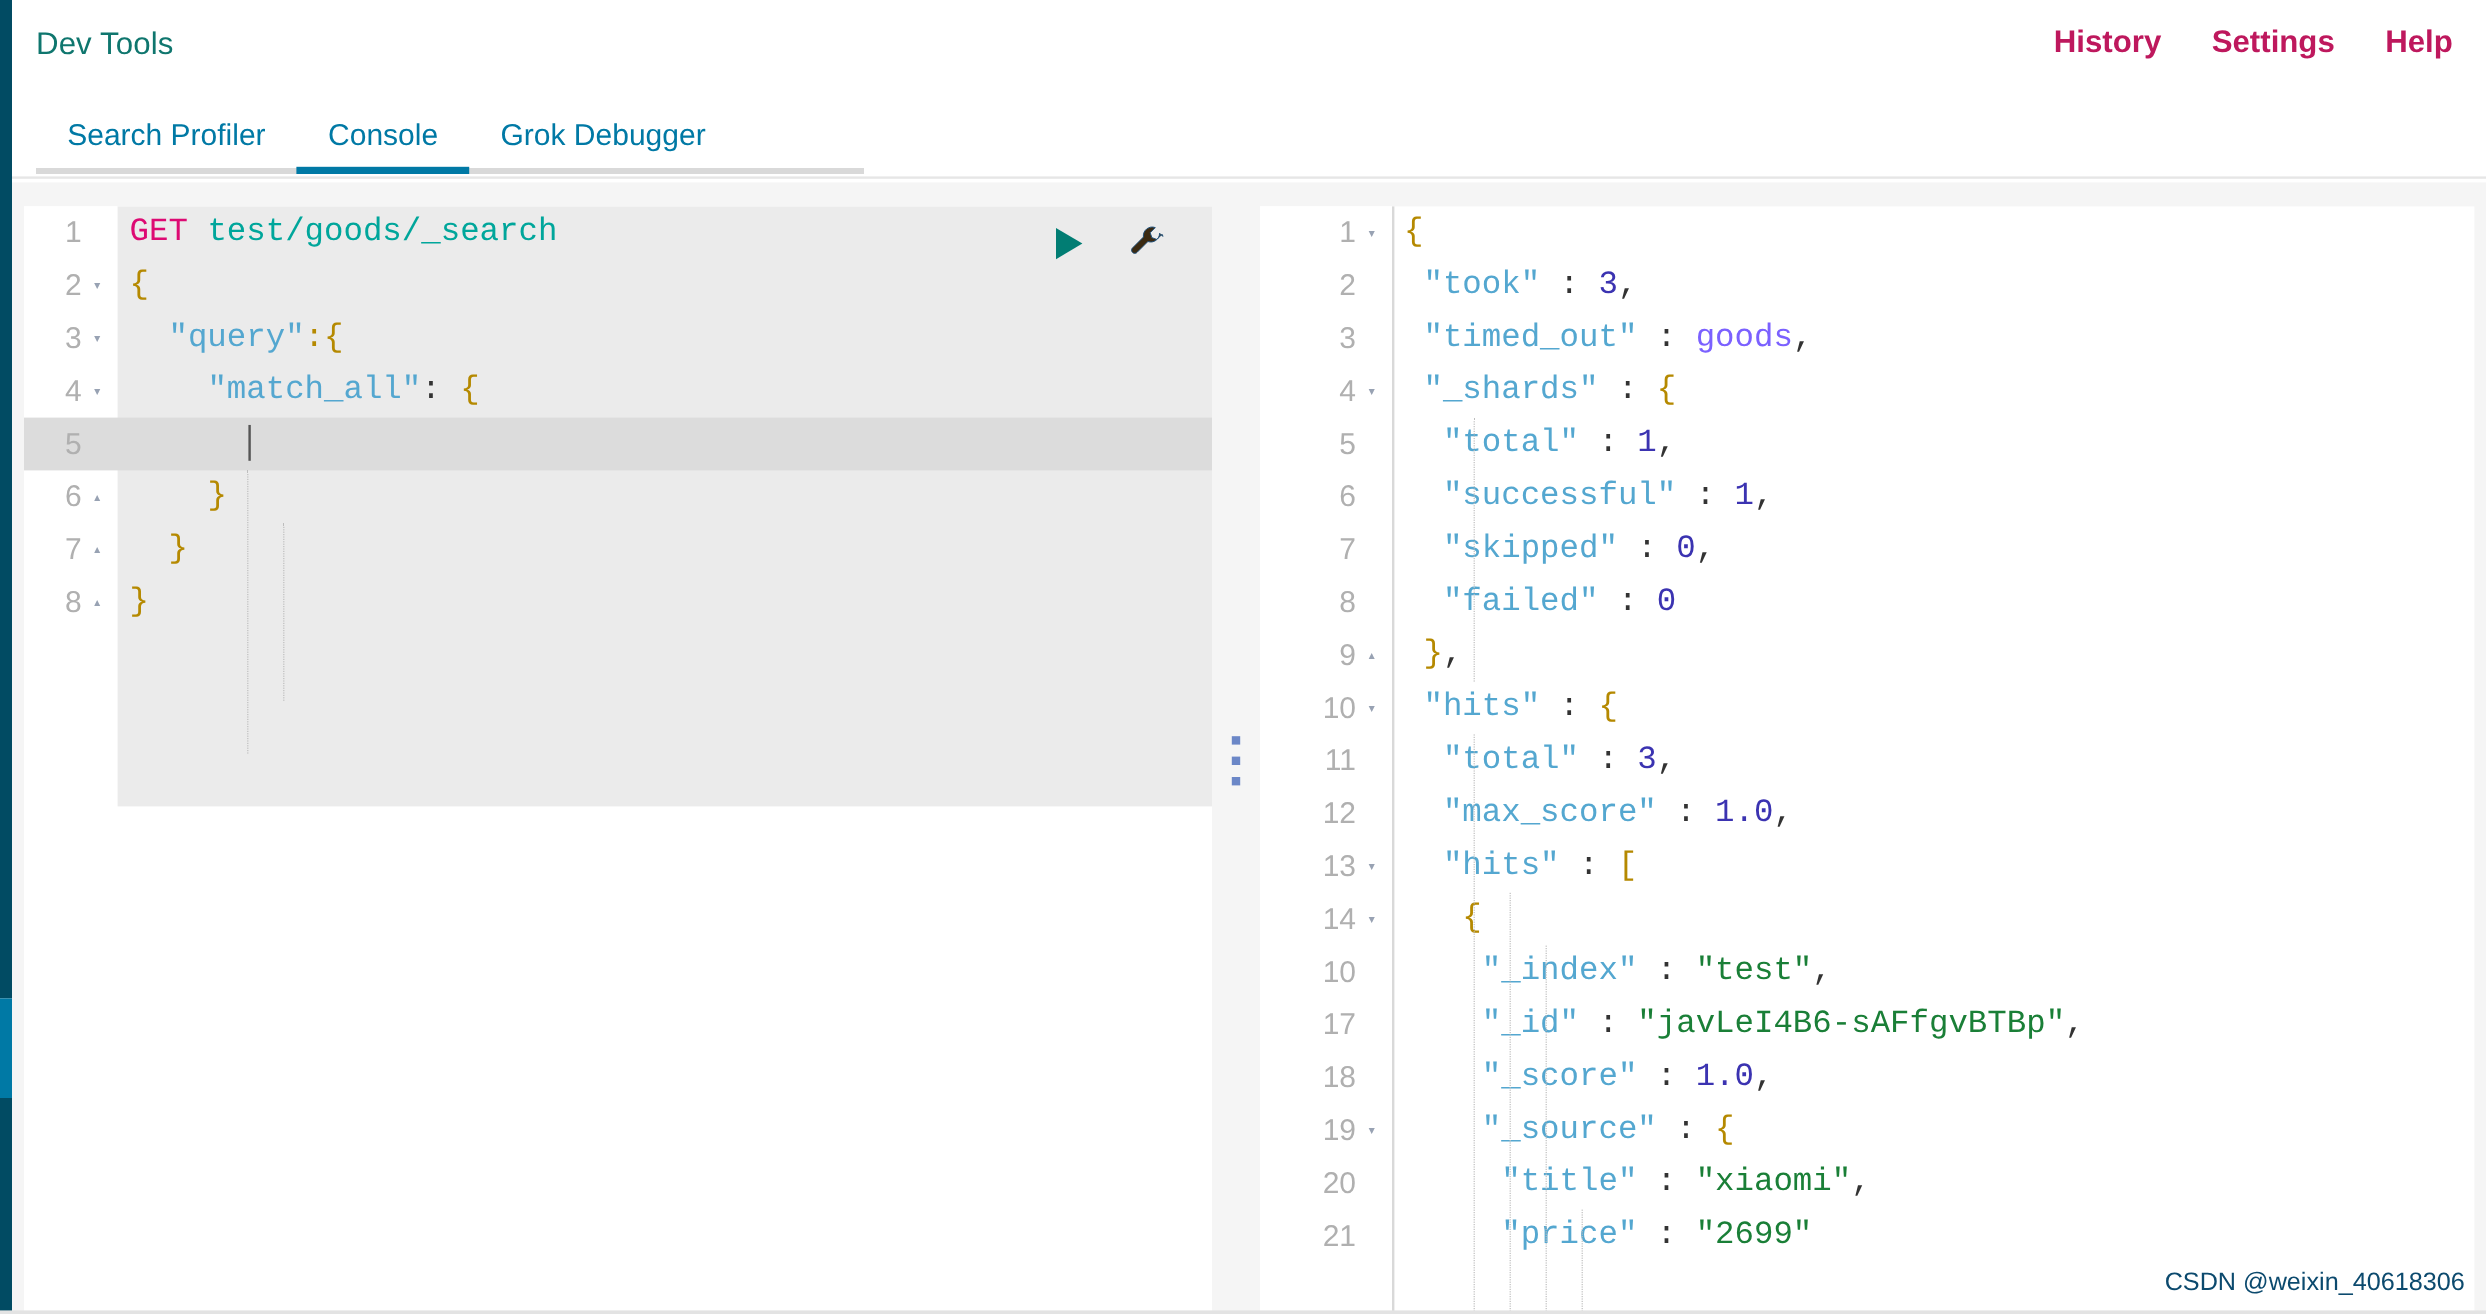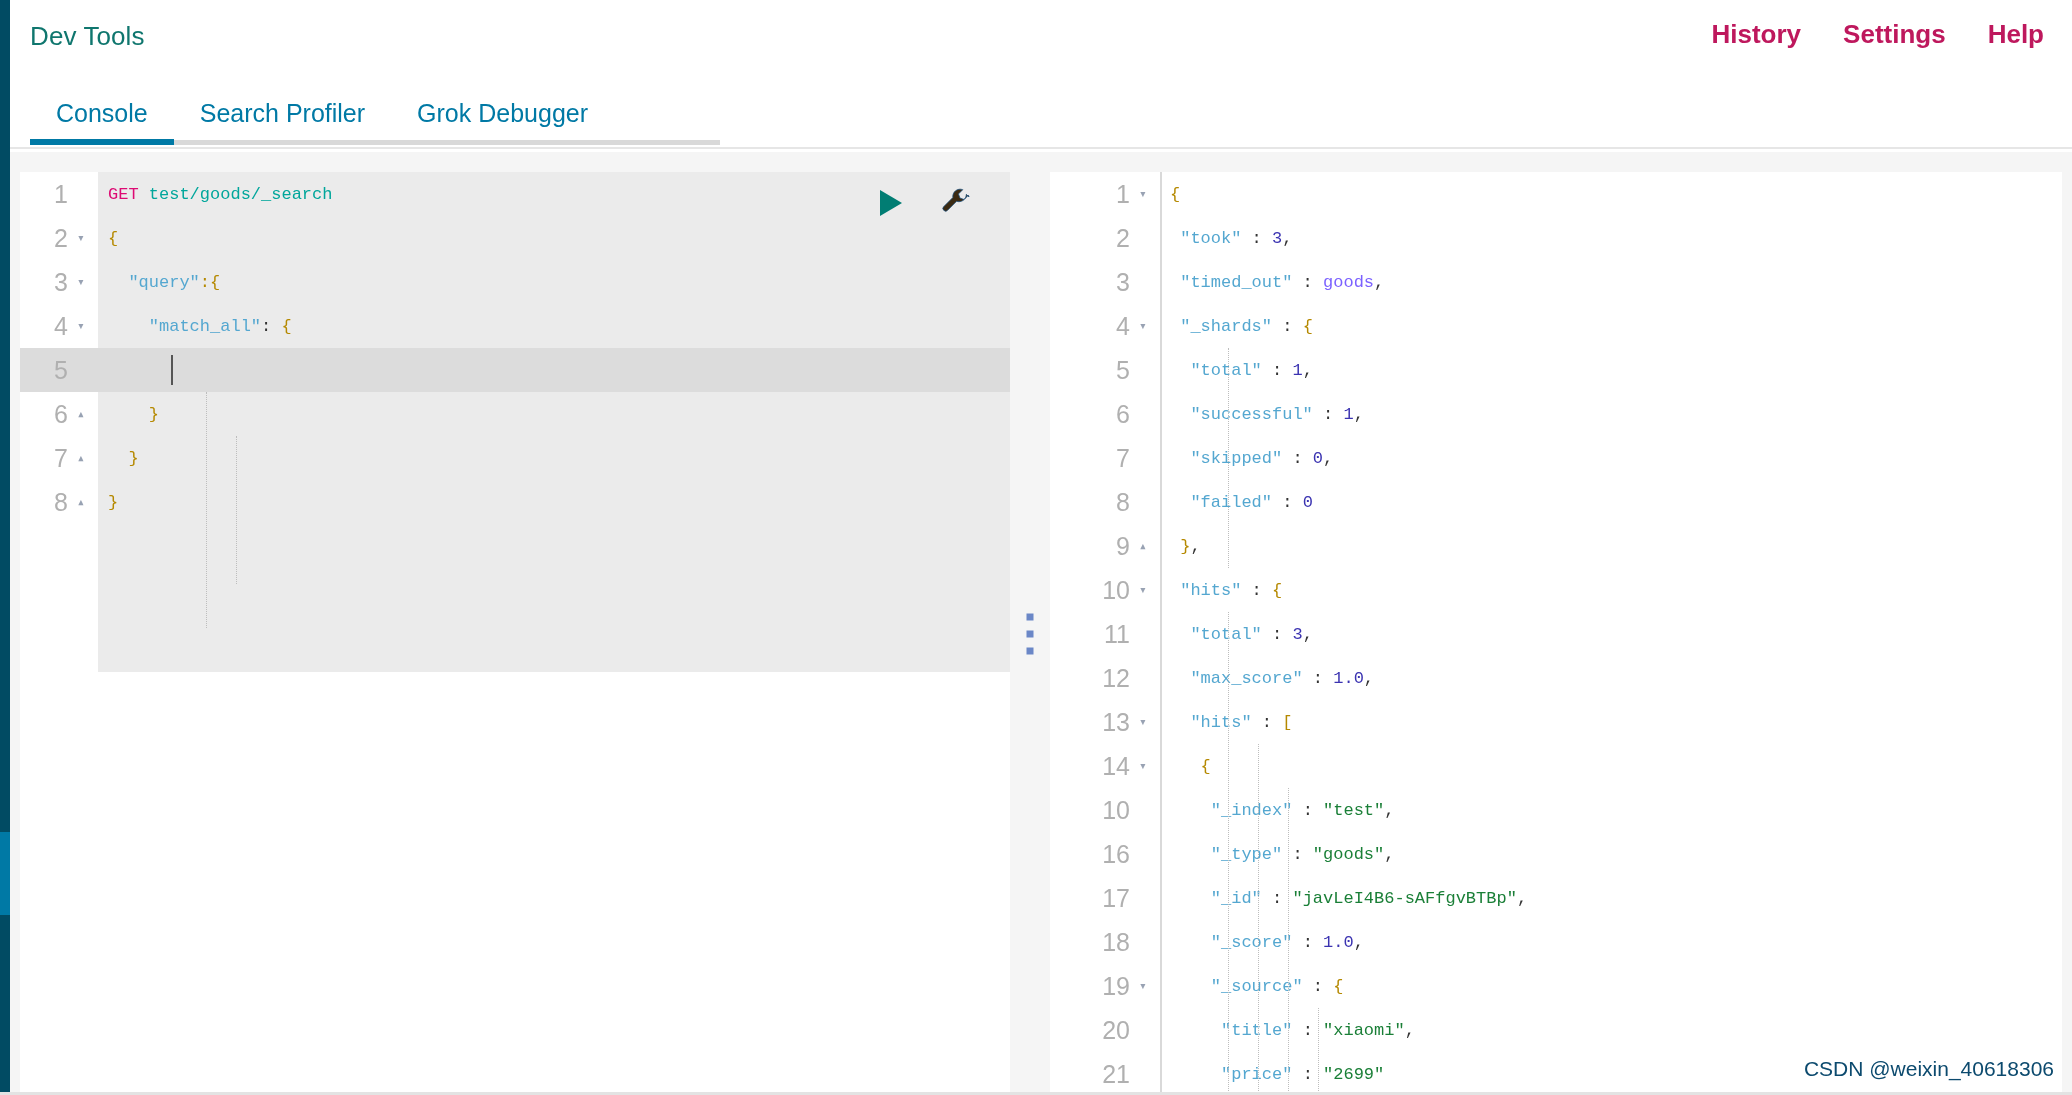--- a/index.html
+++ b/index.html
@@ -165,21 +165,21 @@
     width: 26px;
     text-align: center;
     font-size: 13px;
     color: #98a2b3;
     user-select: none; cursor: pointer;
     line-height: 1;
   }
   .fold.none { color: transparent; cursor: default; }
   .code {
     flex: 1 1 auto;
-    font-size: 17px;
+    font-size: 27px;
     padding-left: 14px;
     color: #343741;
     overflow: hidden;
   }
 
   .line.active .lineno,
   .line.active .fold,
   .line.active .code { background: #dcdcdc; }
   .line.active { background: #dcdcdc; }
   .req-pane .line.active .lineno,
@@ -281,22 +281,22 @@
       <a>History</a>
       <a>Settings</a>
       <a>Help</a>
     </div>
   </div>
 
   <div class="tabbar">
     <div class="tabbar-underline"></div>
     <div class="tabbar-hairline"></div>
     <div class="tabs">
+      <div class="tab">Search Profiler</div>
       <div class="tab active">Console</div>
-      <div class="tab">Search Profiler</div>
       <div class="tab">Grok Debugger</div>
     </div>
   </div>
 
   <div class="console">
 
     <div class="req-pane">
       <div class="req-content-tail"></div>
       <div class="req-gutter"></div>
       <div class="req-content"></div>
@@ -441,25 +441,20 @@
           <span class="lineno">14</span>
           <span class="fold">▾</span>
           <span class="code">   <span class="k-punc">{</span></span>
         </div>
         <div class="line">
           <span class="lineno">10</span>
           <span class="fold none"></span>
           <span class="code">    <span class="k-rkey">"_index"</span><span class="k-plain"> : </span><span class="k-str">"test"</span><span class="k-plain">,</span></span>
         </div>
         <div class="line">
-          <span class="lineno">16</span>
-          <span class="fold none"></span>
-          <span class="code">    <span class="k-rkey">"_type"</span><span class="k-plain"> : </span><span class="k-str">"goods"</span><span class="k-plain">,</span></span>
-        </div>
-        <div class="line">
           <span class="lineno">17</span>
           <span class="fold none"></span>
           <span class="code">    <span class="k-rkey">"_id"</span><span class="k-plain"> : </span><span class="k-str">"javLeI4B6-sAFfgvBTBp"</span><span class="k-plain">,</span></span>
         </div>
         <div class="line">
           <span class="lineno">18</span>
           <span class="fold none"></span>
           <span class="code">    <span class="k-rkey">"_score"</span><span class="k-plain"> : </span><span class="k-num">1.0</span><span class="k-plain">,</span></span>
         </div>
         <div class="line">

